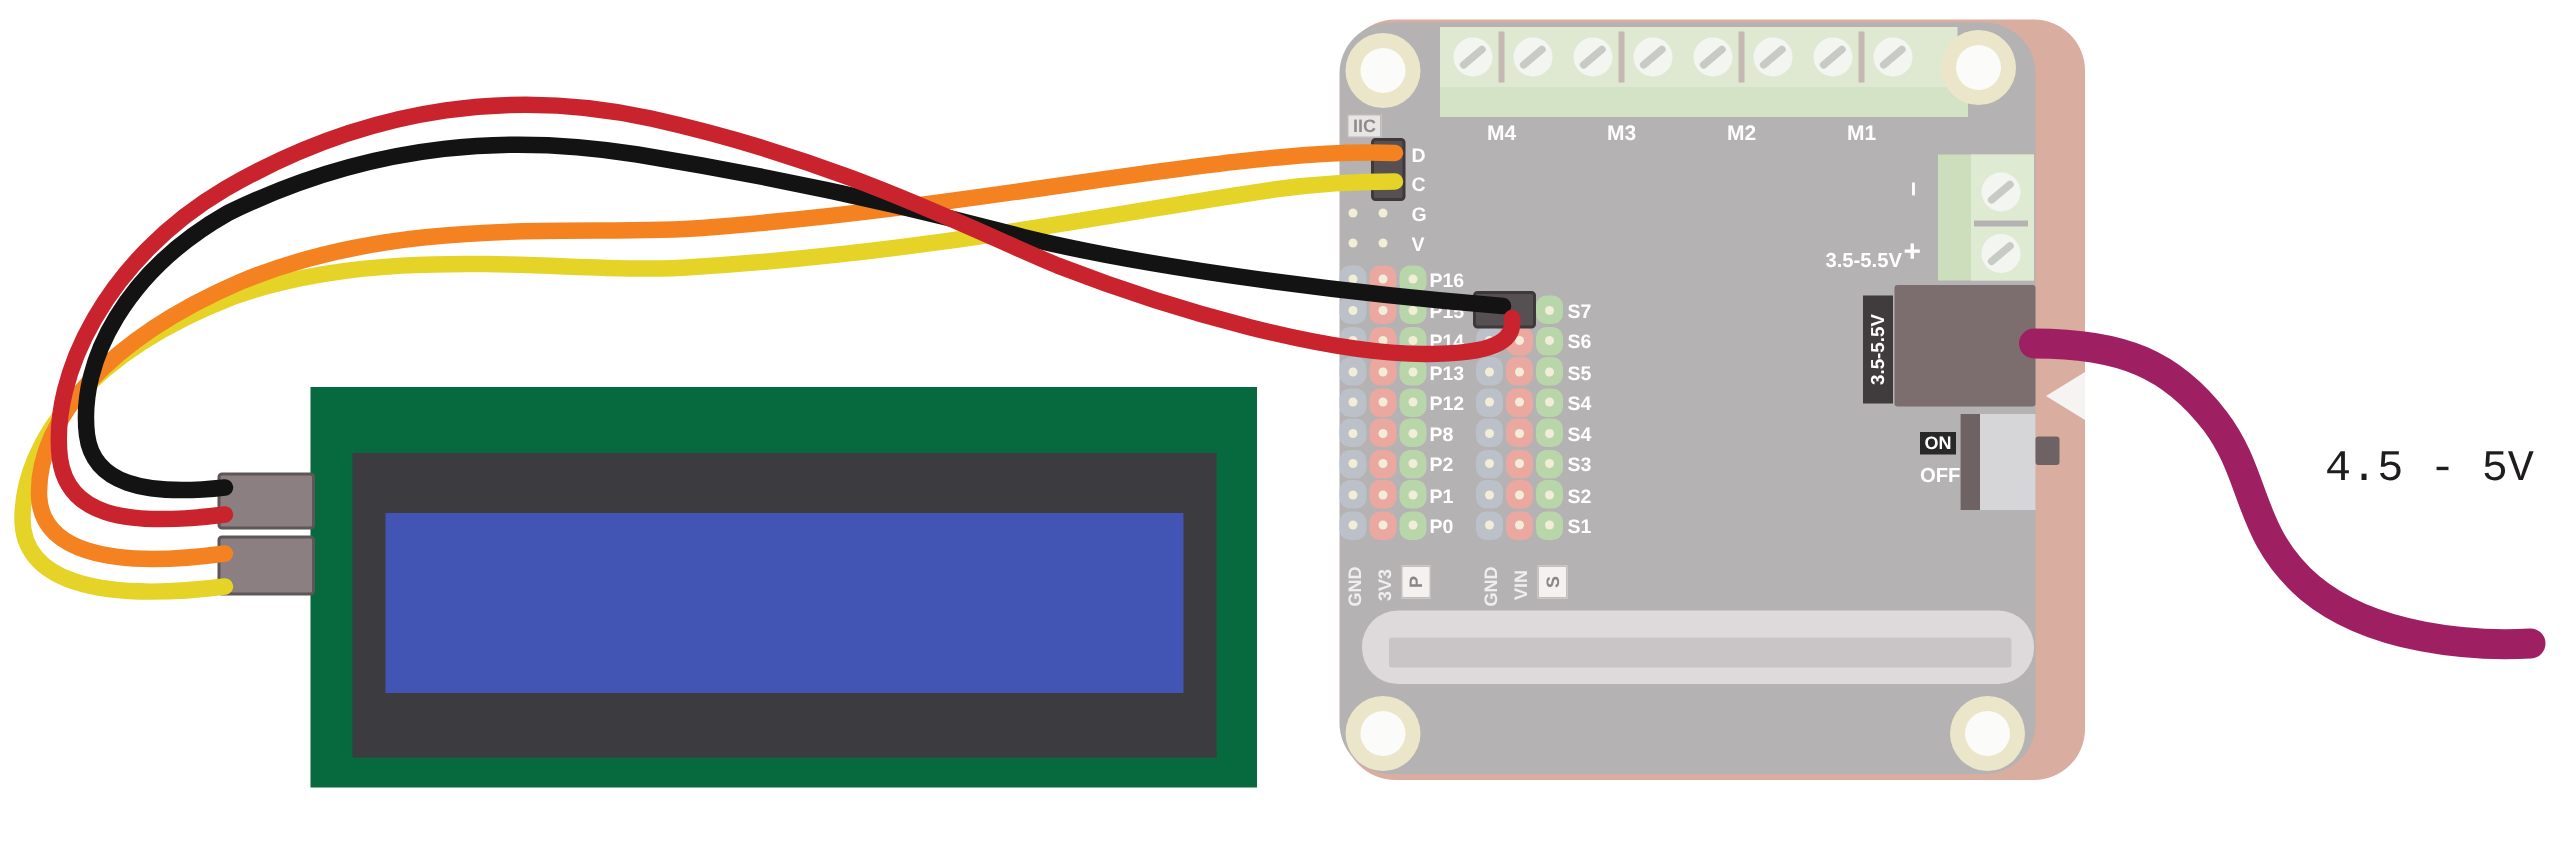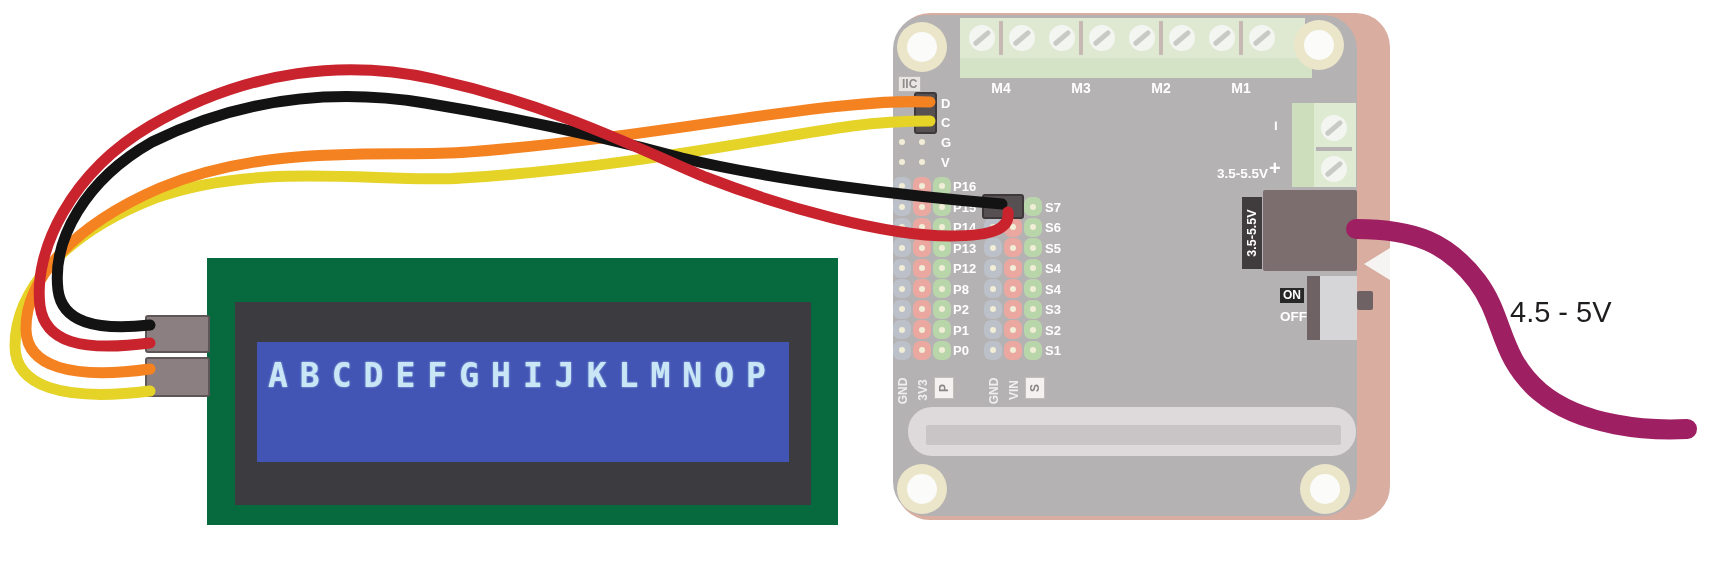--- a/index.html
+++ b/index.html
@@ -277,25 +277,24 @@
       <div class="badge-sq" style="left: 1025px; top: 377px; width: 18px; height: 20px;">
         <span>S</span>
       </div>
     </div>
   <div class="conn" style="left:914px;top:92px;width:23px;height:42px;"></div>
   <div class="conn" style="left:982px;top:194px;width:42px;height:25px;"></div>
 
   <div class="lcd-pcb" style="left:207px;top:258px;width:631px;height:267px;"></div>
   <div class="lcd-bezel" style="left:235px;top:302px;width:576px;height:203px;"></div>
   <div class="lcd-screen" style="left:257px;top:342px;width:532px;height:120px;"></div>
-  <div class="lcd-line" style="left:268px;top:356px;">ABCDEFGHIJKLMNOP</div>
   <div class="lcd-conn" style="left:145px;top:315px;width:65px;height:38px;"></div>
   <div class="lcd-conn" style="left:145px;top:357px;width:65px;height:40px;"></div>
 
-  <div class="annotation" style="left:1510px;top:296px;">4.5 - 5V</div>
+  <div class="annotation" style="left:1550px;top:296px;font-family:Liberation Mono, monospace;">4.5 - 5V</div>
 
   <svg class="overlay" width="1710" height="568" viewBox="0 0 1710 568">
     <path d="M 150,391 C 62,402 15,386 15,346 C 15,292 62,234 155,198 C 262,160 385,184 462,178 C 625,168 765,138 852,126 C 882,122 908,121 930,121" fill="none" stroke="#e5d328" stroke-width="11" stroke-linecap="round"></path>
     <path d="M 150,369 C 70,380 27,366 26,330 C 25,280 72,226 160,188 C 270,142 392,158 468,152 C 625,140 765,112 852,105 C 882,102 908,101 930,102" fill="none" stroke="#f58220" stroke-width="11" stroke-linecap="round"></path>
     <path d="M 150,325 C 95,331 62,322 58,290 C 52,240 85,180 152,142 C 252,93 345,90 425,103 C 535,121 615,140 682,158 C 772,180 905,196 1002,204" fill="none" stroke="#131313" stroke-width="11" stroke-linecap="round"></path>
     <path d="M 150,343 C 80,352 45,342 40,306 C 33,250 72,172 150,126 C 250,68 348,60 434,79 C 560,107 645,152 705,177 C 785,208 885,236 950,236 C 995,236 1010,228 1008,212" fill="none" stroke="#c9242e" stroke-width="11" stroke-linecap="round"></path>
     <path d="M 1356,229 C 1415,229 1448,243 1477,281 C 1505,318 1498,356 1540,392 C 1582,427 1650,431 1687,429" fill="none" stroke="#9e2063" stroke-width="20" stroke-linecap="round"></path>
   </svg>
 </div>
 

